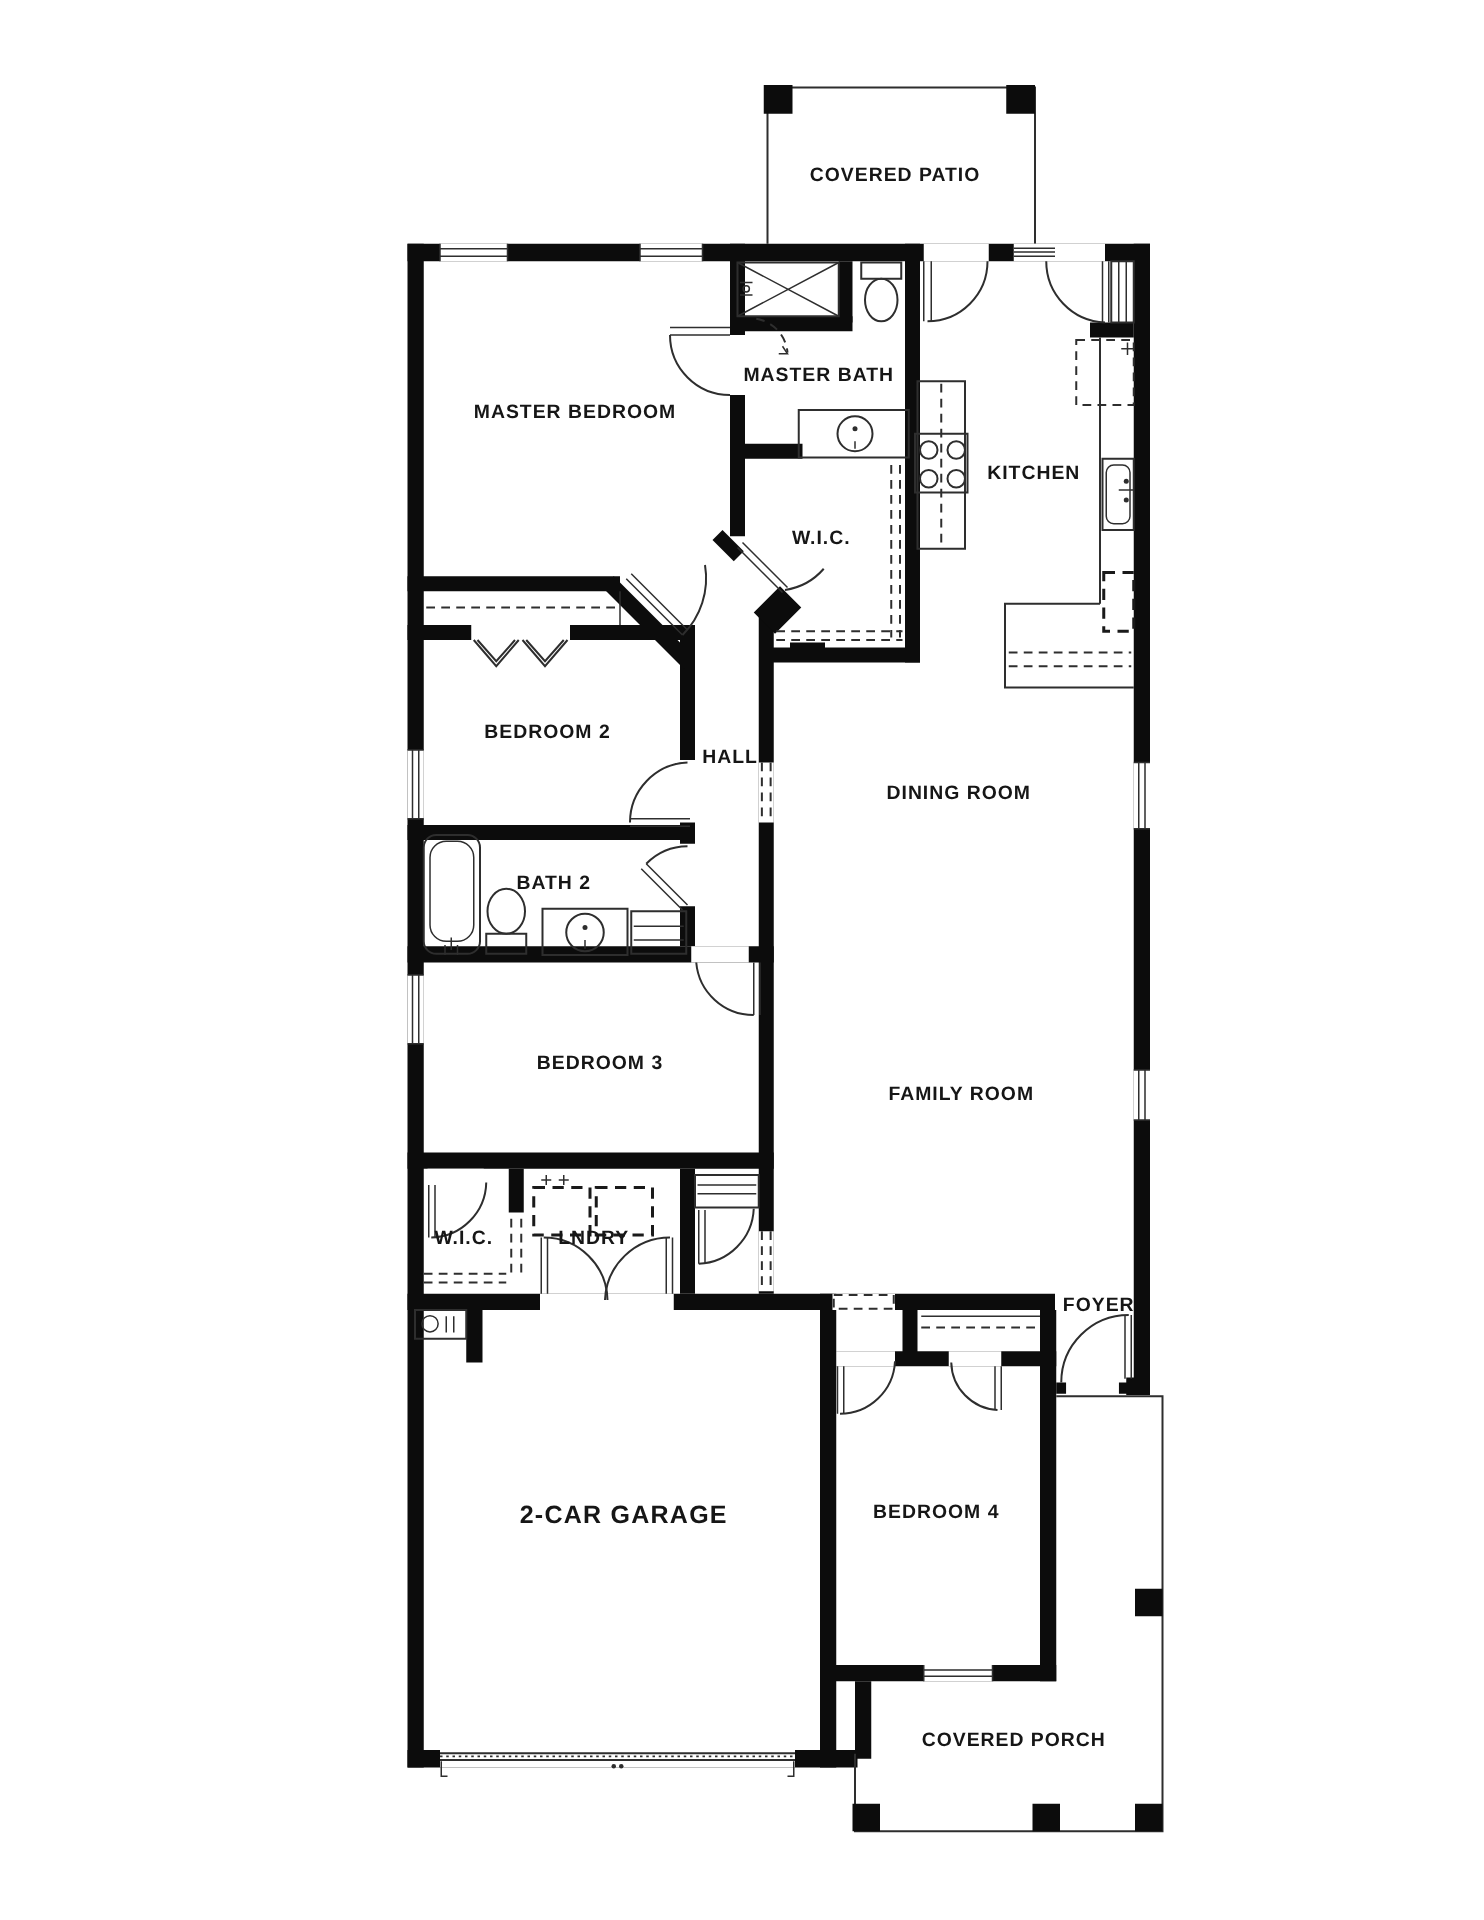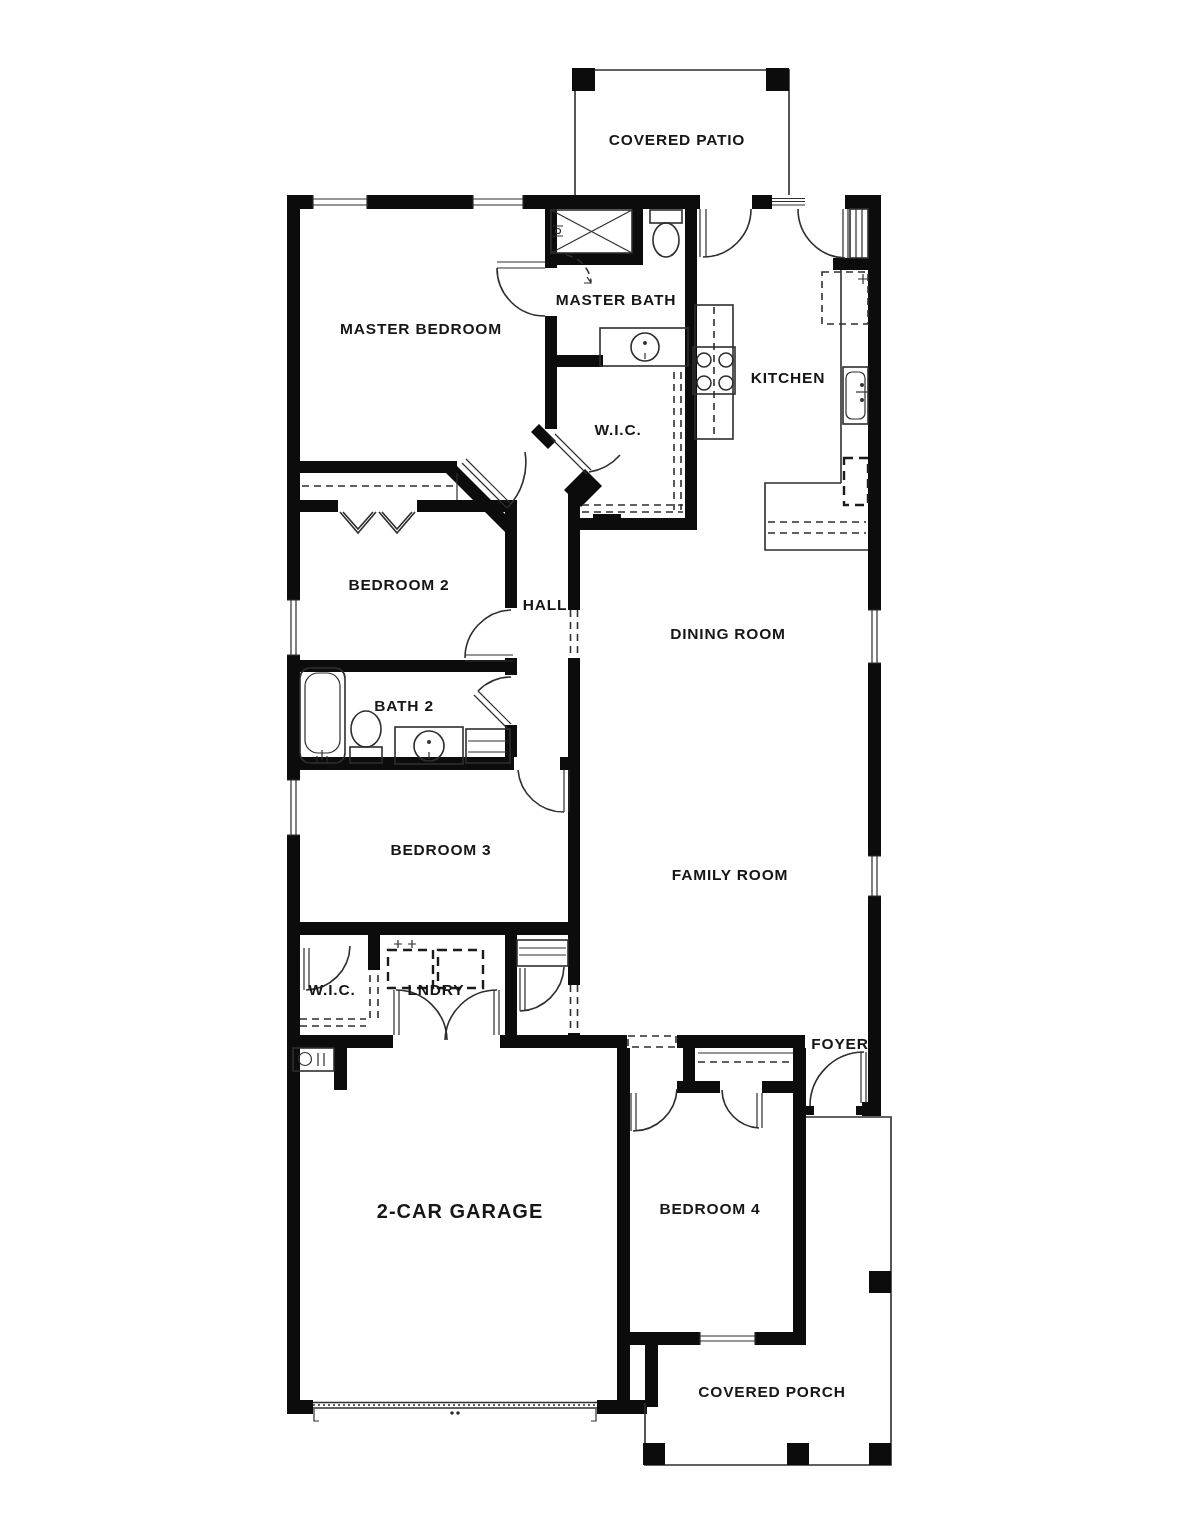--- a/index.html
+++ b/index.html
@@ -1,21 +1,21 @@
 <!DOCTYPE html>
 <html style="--wall: #0c0c0c; --line: #2e2e2e; --bg: #ffffff;"><head>
 <meta charset="utf-8">
 <style>
   :root{
     --wall:#0c0c0c;
     --line:#2e2e2e;
     --bg:#ffffff;
   }
   html,body{margin:0;padding:0;background:var(--bg);}
-  .page{width:1141px;height:1536px;position:relative;background:var(--bg);overflow:hidden;}
+  .page{width:1141px;height:1536px;position:relative;background:var(--bg);overflow:hidden;padding-left:39px;}
   svg{display:block;}
   .wall{fill:var(--wall);stroke:none;}
   .thin{fill:none;stroke:var(--line);stroke-width:1.6;}
   .thin2{fill:none;stroke:var(--line);stroke-width:1.2;}
   .whitefill{fill:#ffffff;stroke:none;}
   .dash{fill:none;stroke:var(--line);stroke-width:1.6;stroke-dasharray:7 5;}
   .dashh{fill:none;stroke:#1a1a1a;stroke-width:2.4;stroke-dasharray:9 6;}
   .dashf{fill:none;stroke:var(--line);stroke-width:1.4;stroke-dasharray:2 3;}
   text{font-family:"Liberation Sans","DejaVu Sans",sans-serif;font-weight:bold;fill:#161616;
        text-anchor:middle;letter-spacing:0.8px;}

